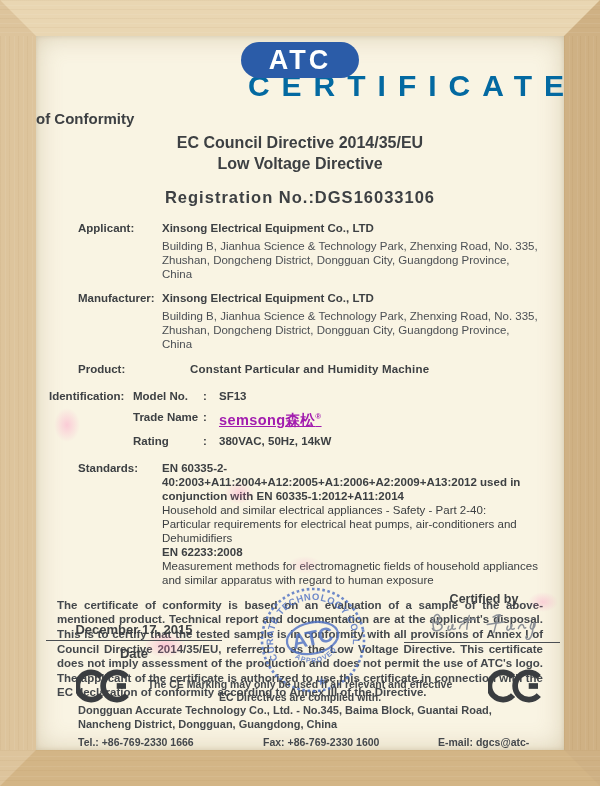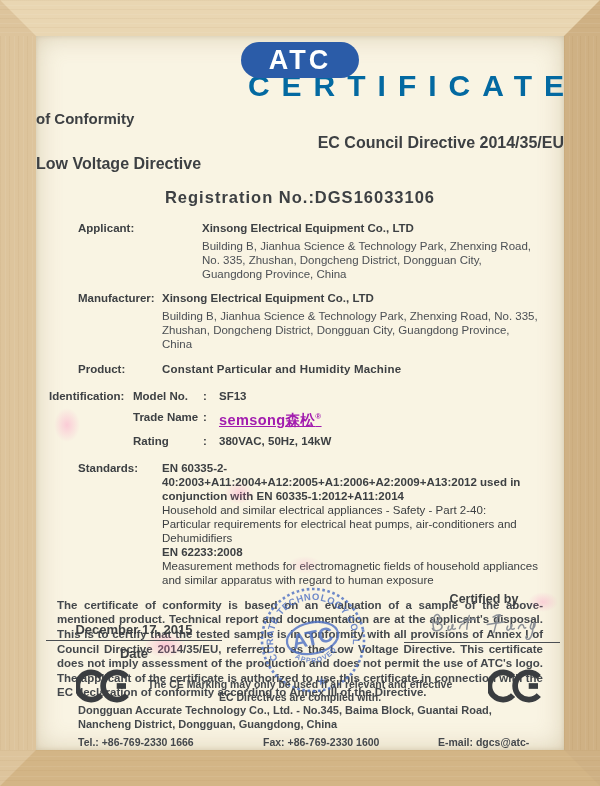--- a/index.html
+++ b/index.html
@@ -33,32 +33,32 @@
   .logo-pill{
     position:relative;z-index:2;margin:6px auto 0;width:118px;height:36px;border-radius:19px;
     background:#2b5ca8;color:#fff;display:flex;align-items:center;justify-content:center;
     font-weight:bold;font-size:27px;letter-spacing:3px;
   }
   .cert-title{
     position:relative;z-index:1;margin-top:-9px;text-align:right;
     font-size:30px;font-weight:bold;letter-spacing:12px;margin-right:-12px;color:#0369a1;
   }
   .sub1{text-align:left;font-weight:bold;font-size:15px;margin-top:7px;}
-  .sub2{text-align:right;font-weight:bold;font-size:16px;margin-top:7px;}
-  .sub3{text-align:left;font-weight:bold;font-size:16px;margin-top:3px;}
+  .sub2{text-align:center;font-weight:bold;font-size:16px;margin-top:7px;}
+  .sub3{text-align:center;font-weight:bold;font-size:16px;margin-top:3px;}
   .registration{text-align:center;font-weight:bold;font-size:16.5px;margin-top:15px;letter-spacing:1px;}
 
   
   .row{display:grid;grid-template-columns:84px 1fr;padding:0 22px 0 42px;font-size:11.5px;line-height:14px;}
   .row .lbl{font-weight:bold;}
   .row .name{font-weight:bold;}
   .row .addr{margin-top:4px;color:#4b4f54;}
-  .r-applicant{margin-top:14px;gap:40px;}
+  .r-applicant{margin-top:14px;}
   .r-manufacturer{margin-top:10px;}
-  .r-product{margin-top:11px;}
+  .r-product{margin-top:11px;gap:28px;}
   .r-product .name{letter-spacing:.2px;}
   .r-ident{margin-top:13px;padding-left:13px;}
   .id-row{display:grid;grid-template-columns:70px 16px 1fr;margin-bottom:7px;}
   .id-row .id-lbl{font-weight:bold;}
   .id-row .sep{font-weight:bold;}
   .id-row .val{font-weight:bold;}
   .tradename{font-size:14.5px;font-weight:bold;letter-spacing:.4px;color:#a21caf;line-height:13px;text-decoration:underline;}
   .tradename sup{font-size:8px;}
   .r-standards{margin-top:6px;}
   .std-line{margin-bottom:0;}

